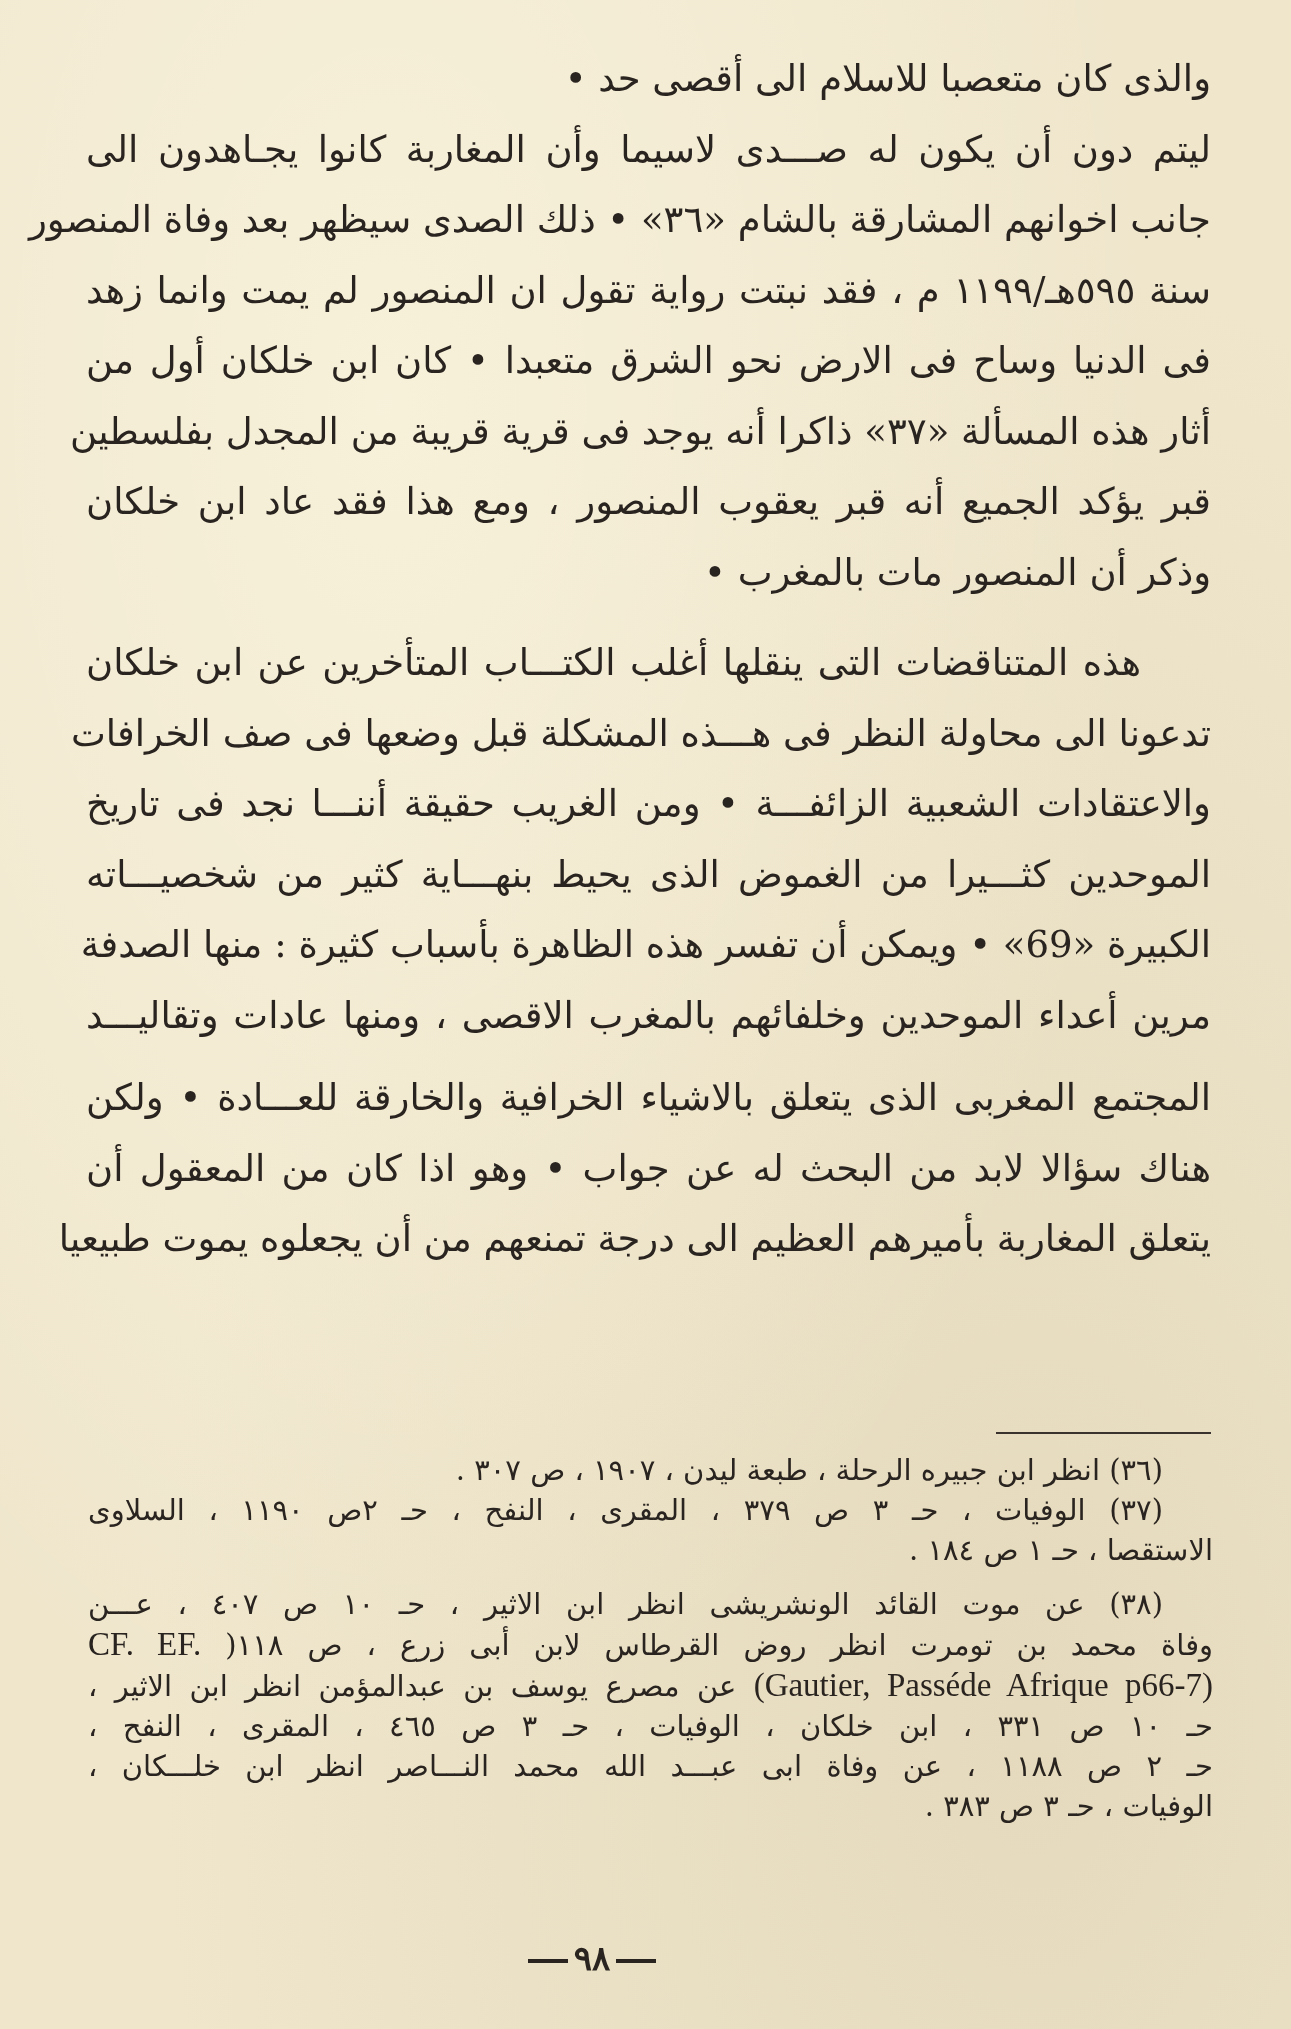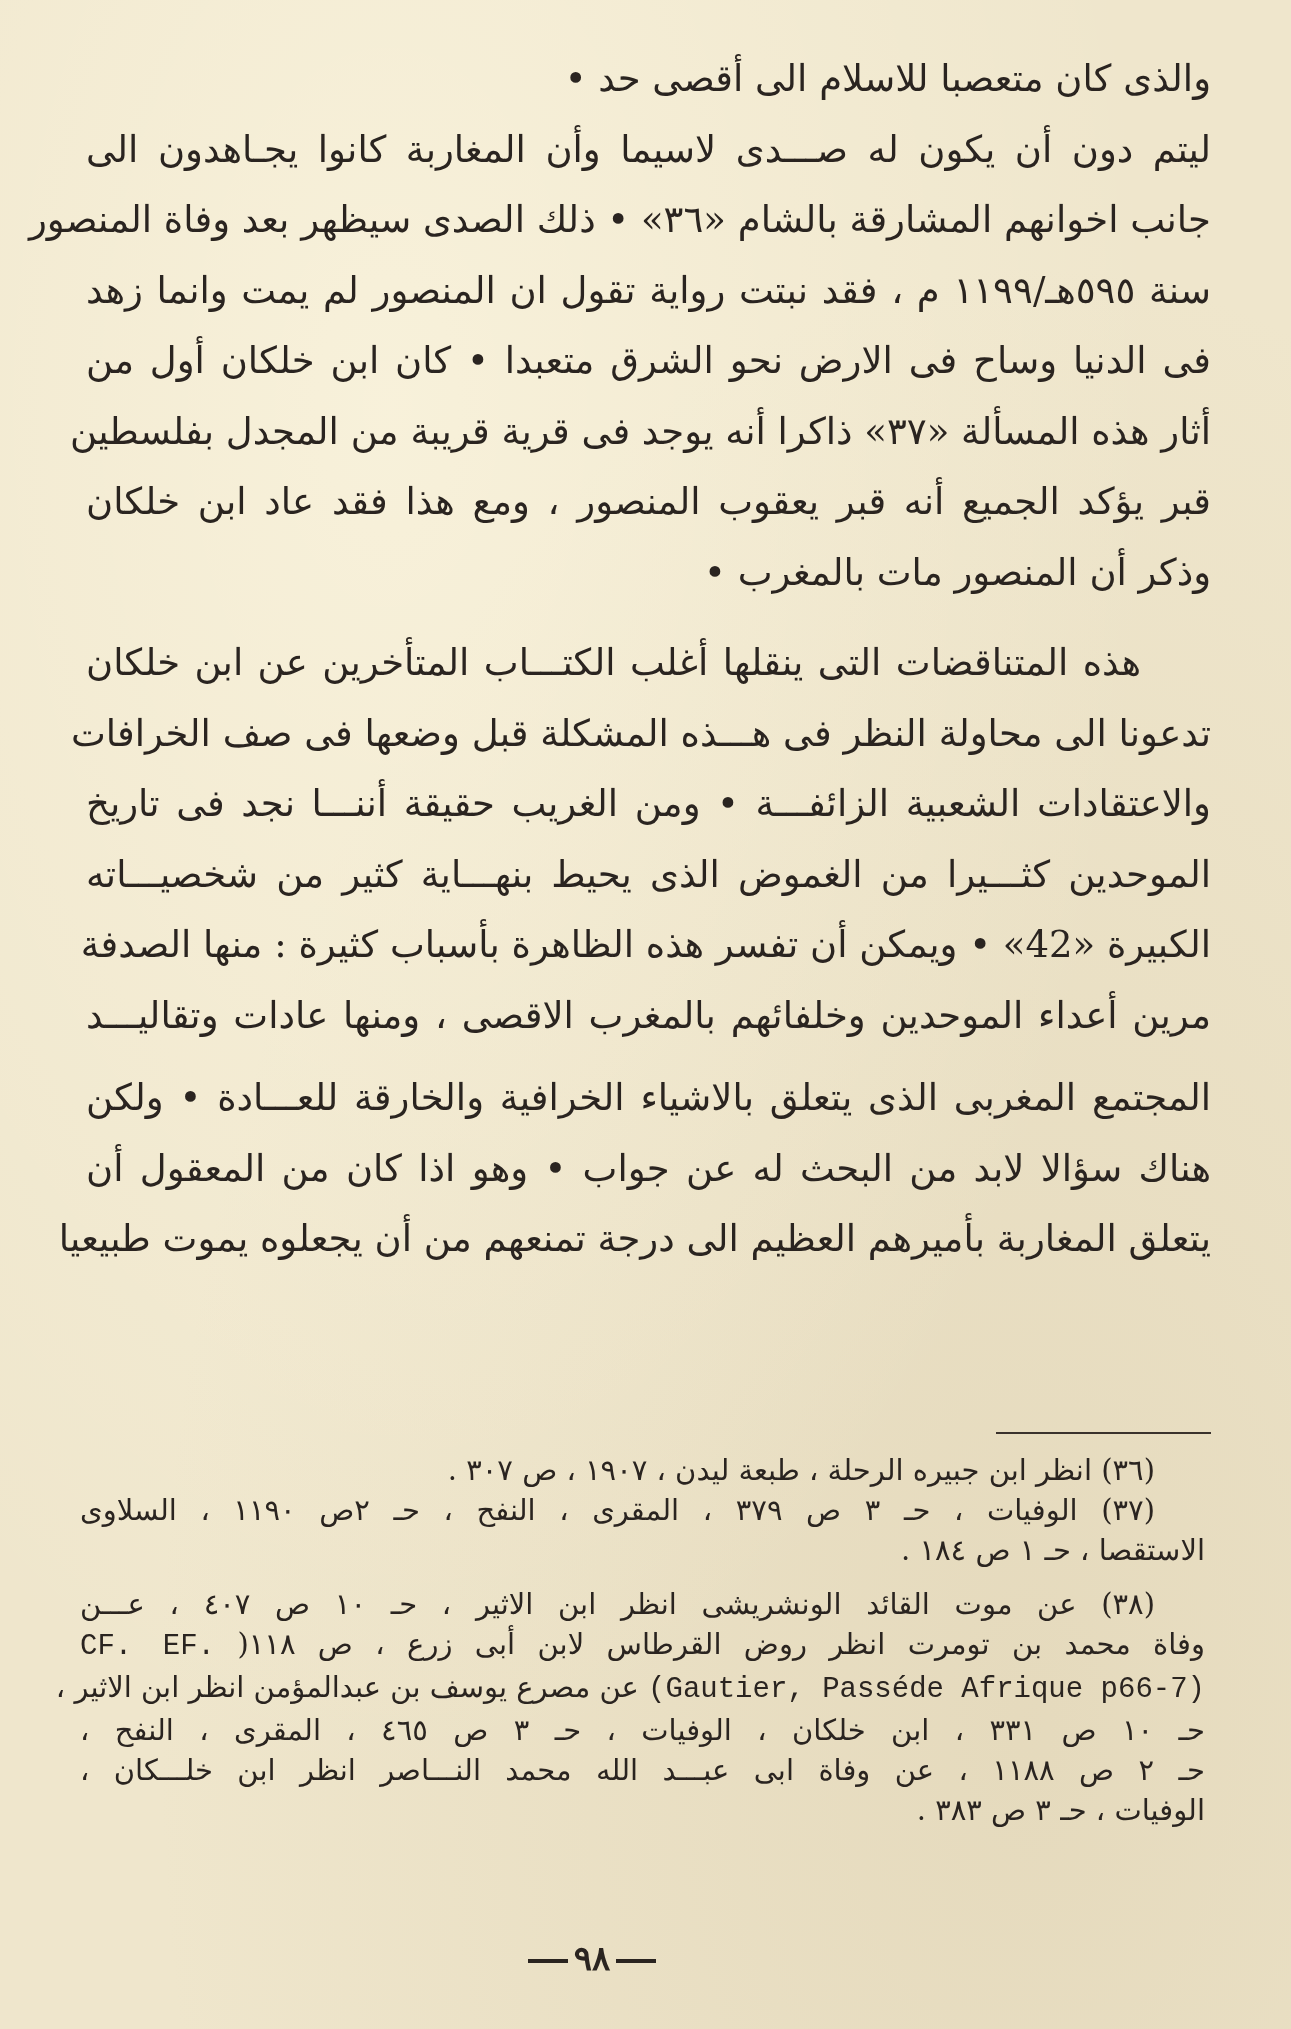--- a/index.html
+++ b/index.html
@@ -51,21 +51,21 @@
     .divider {
       position: absolute;
       right: 80px;
       top: 1432px;
       width: 215px;
       height: 2px;
       background: #3a322c;
     }
     .footnotes {
       position: absolute;
-      left: 80px;
+      left: 88px;
       top: 1450px;
       width: 1125px;
       direction: rtl;
       font-size: 29px;
       line-height: 40px;
     }
     .fn {
       display: block;
     }
     .fn-line {
@@ -79,22 +79,22 @@
     }
     .fn-line.indent {
       padding-right: 50px;
     }
     .fn-gap {
       height: 14px;
     }
     .latin {
       direction: ltr;
       unicode-bidi: isolate;
-      font-family: Liberation Mono, monospace;
-      font-size: 29px;
+      font-family: Liberation Serif, serif;
+      font-size: 33px;
     }
     .page-number {
       position: absolute;
       top: 1938px;
       left: 0;
       width: 1184px;
       text-align: center;
       direction: ltr;
       font-size: 34px;
       font-weight: bold;
@@ -124,21 +124,21 @@
     <span class="line">أثار هذه المسألة «٣٧» ذاكرا أنه يوجد فى قرية قريبة من المجدل بفلسطين</span>
     <span class="line">قبر يؤكد الجميع أنه قبر يعقوب المنصور ، ومع هذا فقد عاد ابن خلكان</span>
     <span class="line last">وذكر أن المنصور مات بالمغرب •</span>
 
     <div class="para-gap"></div>
 
     <span class="line indent">هذه المتناقضات التى ينقلها أغلب الكتـــاب المتأخرين عن ابن خلكان</span>
     <span class="line">تدعونا الى محاولة النظر فى هـــذه المشكلة قبل وضعها فى صف الخرافات</span>
     <span class="line">والاعتقادات الشعبية الزائفـــة • ومن الغريب حقيقة أننـــا نجد فى تاريخ</span>
     <span class="line">الموحدين كثـــيرا من الغموض الذى يحيط بنهـــاية كثير من شخصيـــاته</span>
-    <span class="line">الكبيرة «42» • ويمكن أن تفسر هذه الظاهرة بأسباب كثيرة : منها الصدفة</span>
+    <span class="line">الكبيرة «69» • ويمكن أن تفسر هذه الظاهرة بأسباب كثيرة : منها الصدفة</span>
     <span class="line">مرين أعداء الموحدين وخلفائهم بالمغرب الاقصى ، ومنها عادات وتقاليـــد</span>
     <div class="para-gap" style="height:12px"></div>
     <span class="line">المجتمع المغربى الذى يتعلق بالاشياء الخرافية والخارقة للعـــادة • ولكن</span>
     <span class="line">هناك سؤالا لابد من البحث له عن جواب • وهو اذا كان من المعقول أن</span>
     <span class="line">يتعلق المغاربة بأميرهم العظيم الى درجة تمنعهم من أن يجعلوه يموت طبيعيا</span>
   </div>
 </div>
 
 <div class="divider"></div>
 

